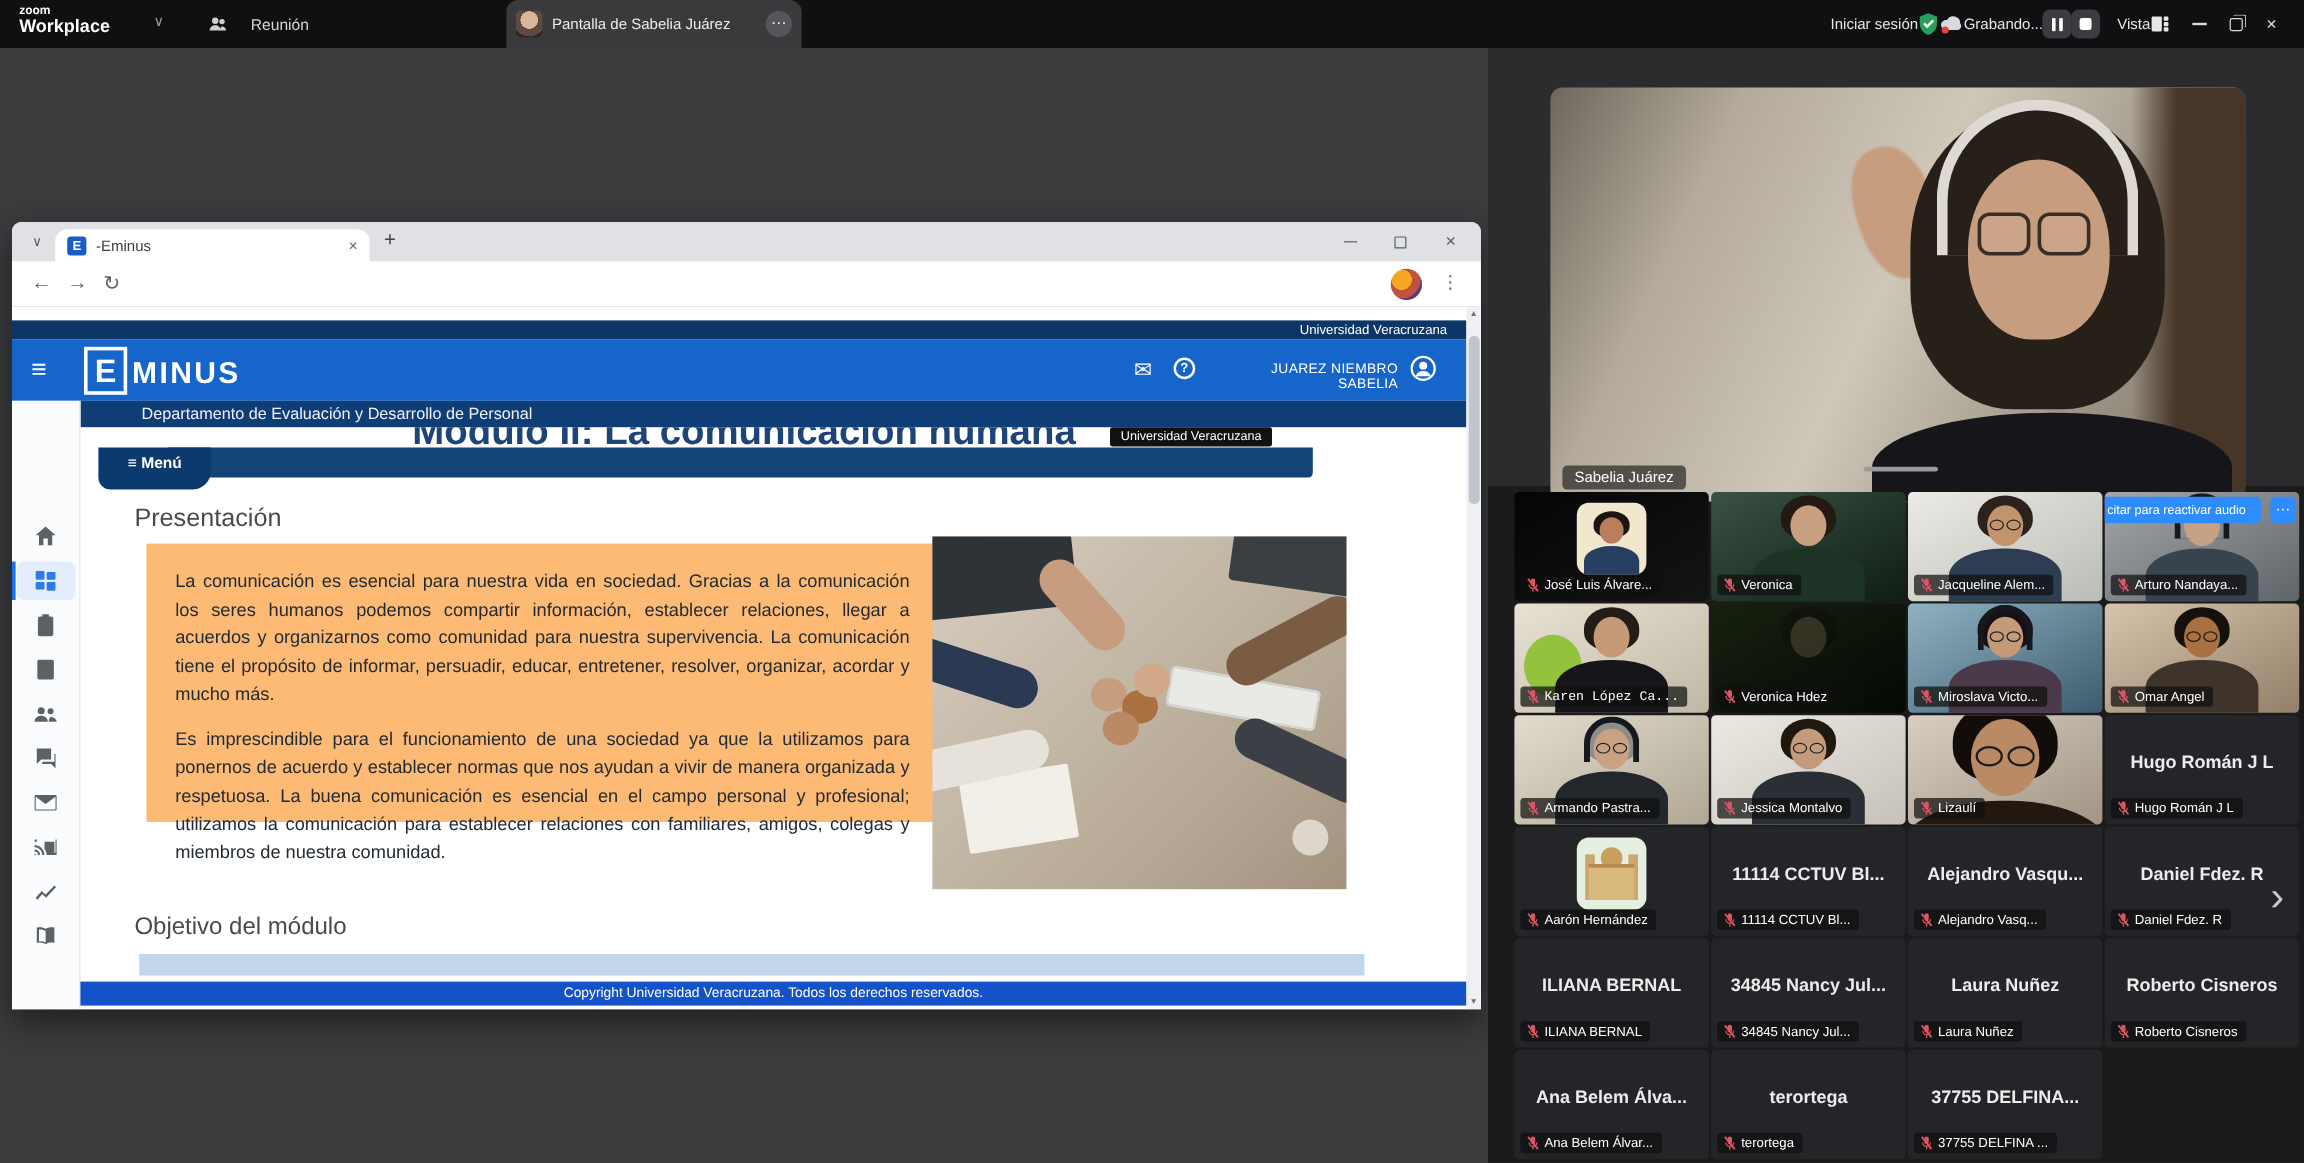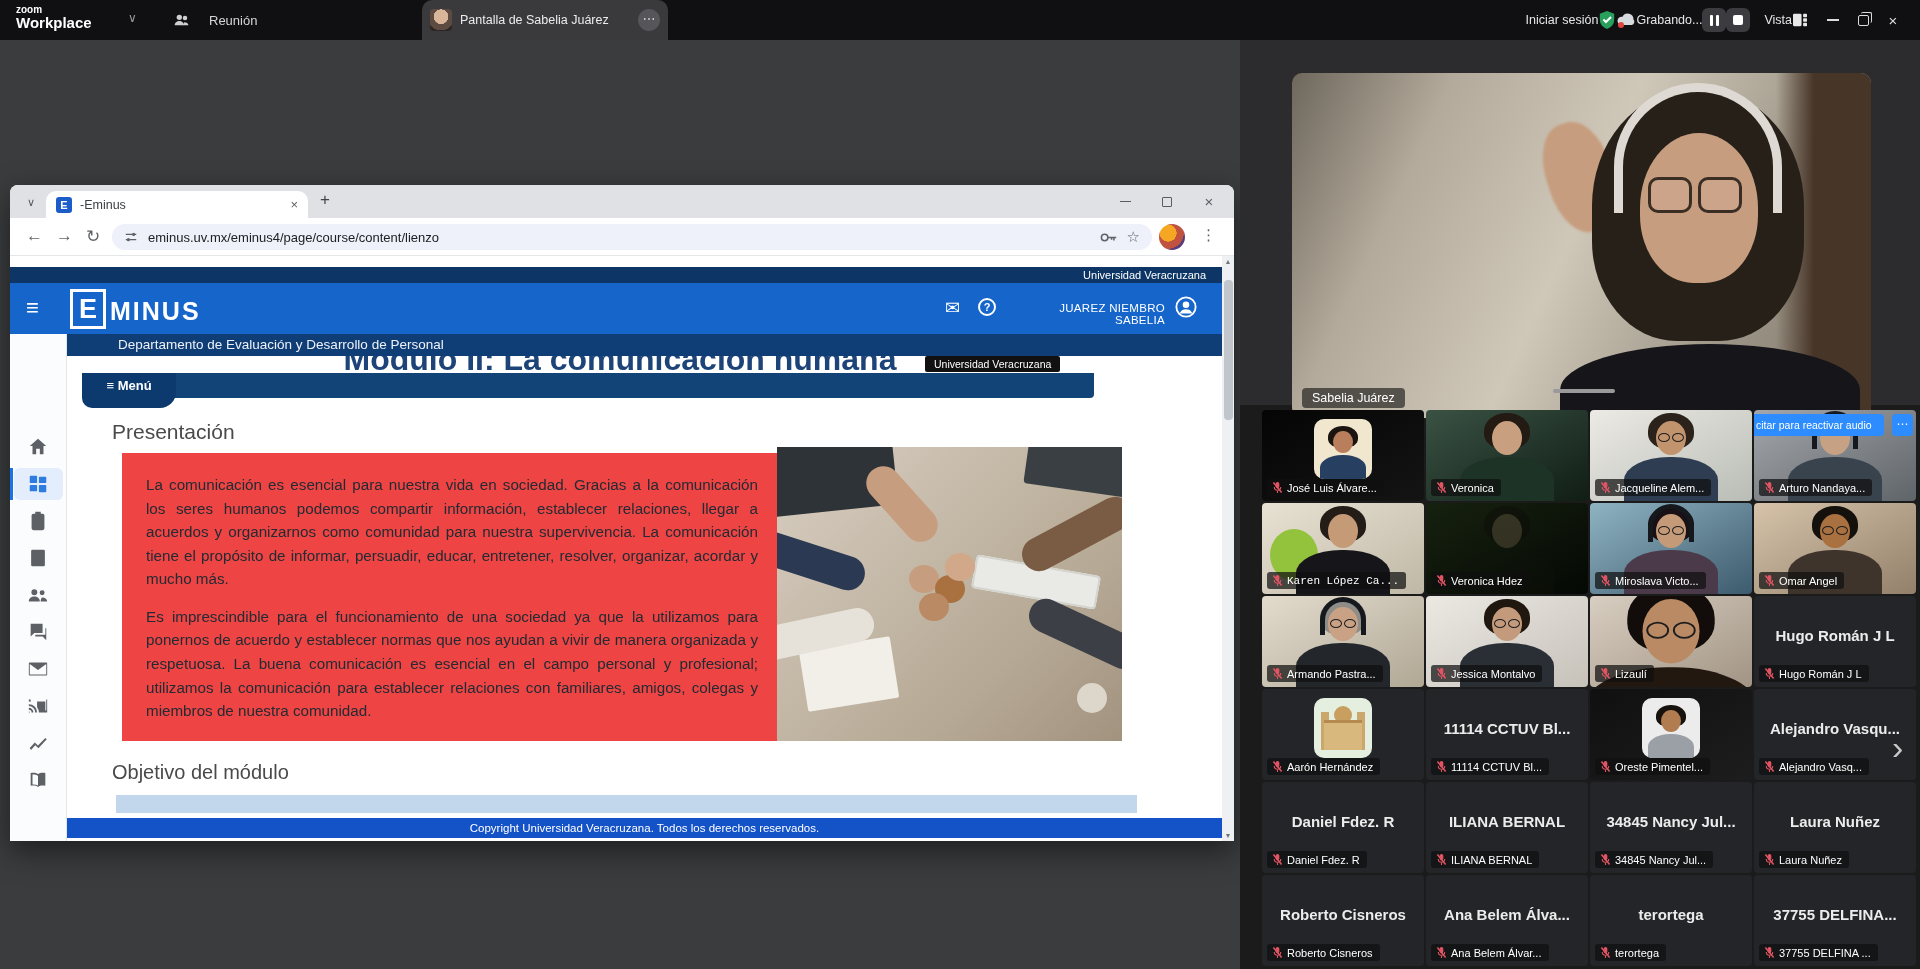--- a/index.html
+++ b/index.html
@@ -66,21 +66,21 @@
   .sidebar { position:absolute; left:0; top:78px; width:57px; height:507px; background:#fbfcfe; border-right:1px solid #e3e5e8; }
   .sico { position:absolute; left:17px; width:24px; height:24px; }
   .sico svg { width:22px; height:22px; fill:#5d6166; }
   .sactive { position:absolute; left:4px; width:49px; height:32px; background:#e3edfb; border-radius:6px; }
   .sbarL { position:absolute; left:0; width:3px; height:32px; background:#1a73e8; }
   .titleclip { position:absolute; left:130px; top:100px; width:960px; height:16px; overflow:hidden; text-align:center; }
   .titleclip span { display:inline-block; transform:translateY(-15px); font-size:32px; font-weight:bold; color:#1d4478; white-space:nowrap; }
   .titleband { position:absolute; left:130px; top:117px; width:954px; height:25px; background:#134478; border-radius:0 0 4px 4px; }
   .menupill { position:absolute; left:72px; top:117px; width:94px; height:35px; background:#0d3a6e; border-radius:0 0 16px 10px; color:#fff; font-size:13px; font-weight:bold; text-align:center; line-height:26px; z-index:4; }
   .h2 { position:absolute; color:#4a4a4a; }
-  .pbox { position:absolute; left:112px; top:197px; width:660px; height:288px; background:#ef4444; padding:20px 24px; }
+  .pbox { position:absolute; left:112px; top:197px; width:660px; height:232px; background:#fdba74; padding:20px 24px; }
   .pbox p { font-size:15.2px; line-height:1.55; color:#222b33; text-align:justify; }
   .pbox p + p { margin-top:14px; }
   .photo { position:absolute; left:767px; top:191px; width:345px; height:294px; overflow:hidden; background:linear-gradient(135deg,#d8cec1,#b5a894 70%,#a2937f); }
   .photo .it { position:absolute; }
   .arm { position:absolute; width:120px; height:34px; border-radius:17px; }
   .fist { position:absolute; width:30px; height:28px; border-radius:50%; }
   .obox { position:absolute; left:106px; top:539px; width:1021px; height:18px; background:#c3d7ec; }
   .efooter { position:absolute; left:57px; top:562px; width:1155px; height:20px; background:#1452c8; color:#fff; font-size:11.5px; text-align:center; line-height:20px; }
   .vscroll { position:absolute; left:1212px; top:0; width:12px; height:585px; background:#eef0f3; }
   .vthumb { position:absolute; left:1.5px; top:24px; width:9px; height:140px; background:#c1c6cc; border-radius:4px; }
@@ -205,33 +205,20 @@
         </div>
       <div class="bwc" style="left:1140px">
           <span class="r"></span>
         </div>
       <div class="bwc" style="left:1182px; font-size:15px">×</div>
     </div>
     <div class="toolbar">
       <span class="nav" style="left:16px">←</span>
       <span class="nav" style="left:46px">→</span>
       <span class="nav" style="left:76px">↻</span>
-      <div class="omni">
-        <svg width="14" height="14" viewBox="0 0 16 16">
-            <path d="M2 5h8M12 5h2M2 11h2M6 11h8" stroke="#5f6368" stroke-width="1.6"></path>
-            <circle cx="11" cy="5" r="1.8" fill="#5f6368"></circle>
-            <circle cx="5" cy="11" r="1.8" fill="#5f6368"></circle>
-          </svg>
-        <span class="url">eminus.uv.mx/eminus4/page/course/content/lienzo</span>
-        <svg width="17" height="11" viewBox="0 0 22 12">
-            <circle cx="6" cy="6" r="4.2" fill="none" stroke="#5f6368" stroke-width="2"></circle>
-            <path d="M10.5 6H21M18 6v4M15 6v3" stroke="#5f6368" stroke-width="2" fill="none"></path>
-          </svg>
-        <span class="star">☆</span>
-      </div>
       <span class="tav"></span>
       <span class="kebab">⋮</span>
     </div>
 
     <div class="page">
       <div class="uvbar">Universidad Veracruzana</div>
       <div class="bluebar">
         <span class="burger">≡</span>
         <span class="ebox">E</span>
         <span class="brand">MINUS</span>
@@ -588,36 +575,20 @@
         <div class="plabel">
           <svg class="mic" viewBox="0 0 12 14">
             <rect x="4" y="1" width="4" height="7" rx="2"></rect>
             <path d="M2.5 6.5a3.5 3.5 0 0 0 7 0"></path>
             <line x1="6" y1="10.5" x2="6" y2="13"></line>
             <line class="sl" x1="1.5" y1="1.5" x2="10.5" y2="12.5"></line>
           </svg>
           <span>11114 CCTUV Bl...</span>
         </div>
       </div>
-      <div class="tile" style="background: linear-gradient(150deg, rgb(16, 16, 16), rgb(29, 29, 29));">
-        <div class="ava" style="background:#ececec">
-          <i class="hair" style="background:#17120d"></i>
-          <i class="head" style="background:#b07c50"></i>
-          <i class="body" style="background:#9aa0a6"></i>
-        </div>
-        <div class="plabel">
-          <svg class="mic" viewBox="0 0 12 14">
-            <rect x="4" y="1" width="4" height="7" rx="2"></rect>
-            <path d="M2.5 6.5a3.5 3.5 0 0 0 7 0"></path>
-            <line x1="6" y1="10.5" x2="6" y2="13"></line>
-            <line class="sl" x1="1.5" y1="1.5" x2="10.5" y2="12.5"></line>
-          </svg>
-          <span>Oreste Pimentel...</span>
-        </div>
-      </div>
       <div class="tile">
         <div class="tname">Alejandro Vasqu...</div>
         <div class="plabel">
           <svg class="mic" viewBox="0 0 12 14">
             <rect x="4" y="1" width="4" height="7" rx="2"></rect>
             <path d="M2.5 6.5a3.5 3.5 0 0 0 7 0"></path>
             <line x1="6" y1="10.5" x2="6" y2="13"></line>
             <line class="sl" x1="1.5" y1="1.5" x2="10.5" y2="12.5"></line>
           </svg>
           <span>Alejandro Vasq...</span>

